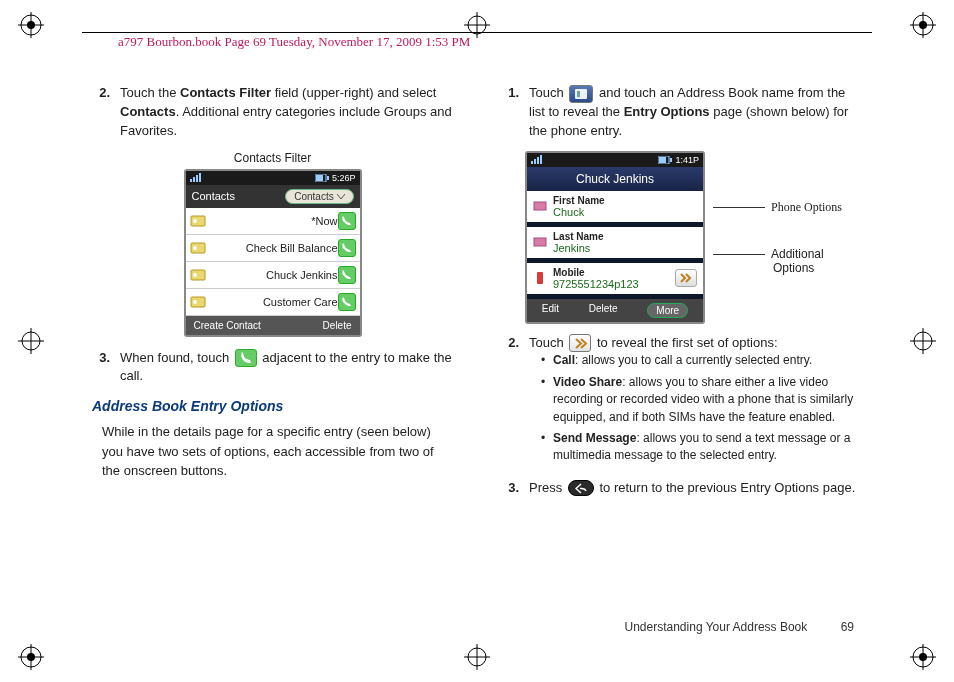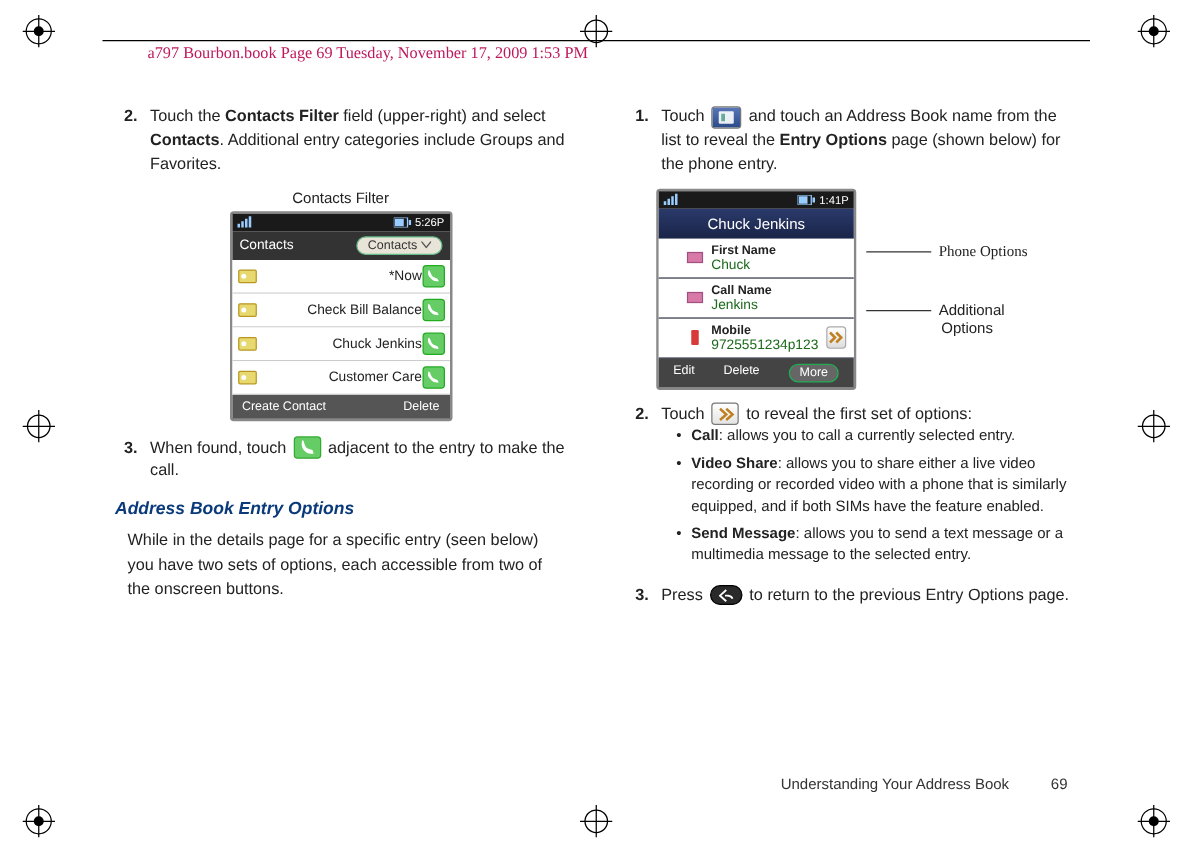--- a/index.html
+++ b/index.html
@@ -73,23 +73,23 @@
   .ph-bar { background:#333; color:#fff; font-size:11px; padding:4px 6px; display:flex; justify-content:space-between; align-items:center;}
   .filter-pill { background:#e8e4d8; color:#333; border:1px solid #6b8; border-radius:10px; padding:1px 8px; font-size:10px;}
   .row { display:flex; align-items:center; border-bottom:1px solid #ccc; padding:4px 4px; background:#fff; font-size:11px;}
   .row .ric { width:16px; height:16px; margin-right:6px; flex:none;}
   .row .name { flex:1; color:#222;}
   .row .call { width:18px; height:18px; background:#6c6; border:1px solid #2a2; border-radius:3px; display:flex; align-items:center;justify-content:center;}
   .row .call svg { width:10px; height:10px;}
   .ph-bottom { background:#555; color:#fff; font-size:10px; display:flex; justify-content:space-between; padding:4px 8px;}
 
   .phone2-wrap { display:flex; align-items:center; gap:8px; margin:6px 0 10px 24px;}
-  .phone2 { width:160px;}
+  .phone2 { width:180px;}
   .ph2-title { background:linear-gradient(#2a3a6a,#1a2448); color:#fff; text-align:center; font-size:12px; padding:5px 0;}
-  .field { border-bottom:1px solid #0f172a; padding:4px 22px; font-size:11px; background:#fff;}
+  .field { border-bottom:5px solid #0f172a; padding:4px 6px; font-size:11px; background:#fff;}
   .field .lbl { font-weight:bold; font-size:10px;}
   .field .val { color:#1a6a1a; font-size:11px;}
   .field.flex { display:flex; align-items:center; gap:6px;}
   .fic { width:14px; height:14px; flex:none;}
   .chevbtn { margin-left:auto; width:22px; height:18px; border:1px solid #aaa; border-radius:3px; background:linear-gradient(#fff,#ddd); display:flex;align-items:center;justify-content:center;}
   .chevbtn svg{width:14px;height:10px;}
   .ph2-bottom { background:#444;color:#fff; display:flex;justify-content:space-around;font-size:10px;padding:4px 0;}
   .ph2-bottom .more{ background:#666; border:1px solid #2a5; border-radius:8px;padding:1px 8px;}
   .annot { font-size:12px; }
   .annot .line { border-top:1px solid #333; width:52px; display:inline-block; vertical-align:middle; margin-right:6px;}
@@ -315,21 +315,21 @@
             <div>
                 <div class="lbl">First Name</div>
                 <div class="val">Chuck</div>
               </div>
           </div>
           <div class="field flex">
             <svg class="fic" viewBox="0 0 14 14">
                 <rect x="1" y="3" width="12" height="8" fill="#d87aa8" stroke="#a05080"></rect>
               </svg>
             <div>
-                <div class="lbl">Call Name</div>
+                <div class="lbl">Last Name</div>
                 <div class="val">Jenkins</div>
               </div>
           </div>
           <div class="field flex">
             <svg class="fic" viewBox="0 0 14 14">
                 <rect x="4" y="1" width="6" height="12" rx="1" fill="#d83a3a"></rect>
               </svg>
             <div style="flex:1">
                 <div class="lbl">Mobile</div>
                 <div class="val">9725551234p123</div>

